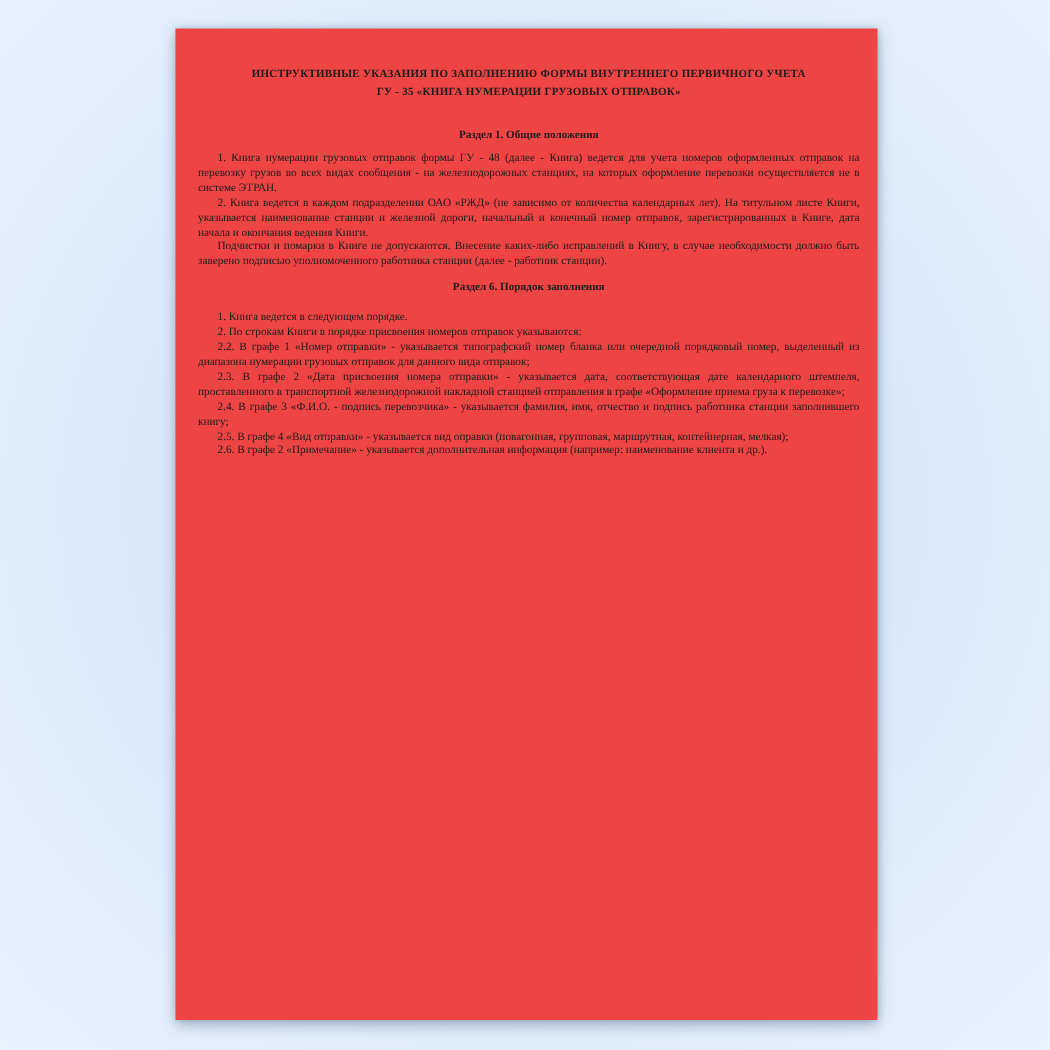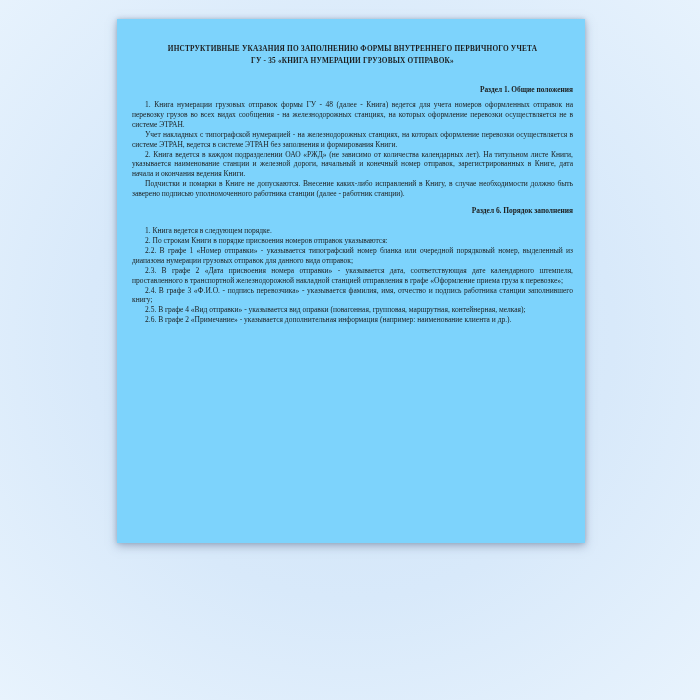--- a/index.html
+++ b/index.html
@@ -13,40 +13,40 @@
     position: relative;
     background:
       radial-gradient(circle at 50% 48%, #d0e4f8 0%, #d8e9fa 52%, #e8f3fd 100%);
     font-family: "Liberation Serif", "DejaVu Serif", serif;
   }
   .paper {
     position: absolute;
     left: 117px;
     top: 19px;
     width: 468px;
-    height: 524px;
-    background: #7dd3fc;
+    height: 661px;
+    background: #ef4444;
     box-shadow:
       0 3px 9px rgba(100, 120, 150, 0.50),
       0 0 4px rgba(100, 120, 150, 0.35);
     box-sizing: border-box;
   }
   .content {
     padding: 24px 12px 0 15px;
     color: #1c1c1c;
   }
   .doc-title {
     text-align: center;
     font-weight: bold;
     font-size: 7.3px;
     line-height: 11.5px;
     letter-spacing: 0.2px;
   }
   .section-heading {
-    text-align: right;
+    text-align: center;
     font-weight: bold;
     font-size: 7.4px;
     line-height: 10px;
   }
   .heading-1 { margin: 19px 0 5px 0; }
   .heading-2 { margin: 7px 0 10px 0; }
   .body-text p {
     margin: 0;
     font-size: 7.5px;
     line-height: 9.9px;
@@ -64,21 +64,20 @@
 
     <div class="doc-title">
       <div>ИНСТРУКТИВНЫЕ УКАЗАНИЯ ПО ЗАПОЛНЕНИЮ ФОРМЫ ВНУТРЕННЕГО ПЕРВИЧНОГО УЧЕТА</div>
       <div>ГУ - 35 «КНИГА НУМЕРАЦИИ ГРУЗОВЫХ ОТПРАВОК»</div>
     </div>
 
     <div>
       <div class="section-heading heading-1">Раздел 1. Общие положения</div>
       <div class="body-text">
         <p>1. Книга нумерации грузовых отправок формы ГУ - 48 (далее - Книга) ведется для учета номеров оформленных отправок на перевозку грузов во всех видах сообщения - на железнодорожных станциях, на которых оформление перевозки осуществляется не в системе ЭТРАН.</p>
-        <p>Учет накладных с типографской нумерацией - на железнодорожных станциях, на которых оформление перевозки осуществляется в системе ЭТРАН, ведется в системе ЭТРАН без заполнения и формирования Книги.</p>
         <p>2. Книга ведется в каждом подразделении ОАО «РЖД» (не зависимо от количества календарных лет). На титульном листе Книги, указывается наименование станции и железной дороги, начальный и конечный номер отправок, зарегистрированных в Книге, дата начала и окончания ведения Книги.</p>
         <p>Подчистки и помарки в Книге не допускаются. Внесение каких-либо исправлений в Книгу, в случае необходимости должно быть заверено подписью уполномоченного работника станции (далее - работник станции).</p>
       </div>
     </div>
 
     <div>
       <div class="section-heading heading-2">Раздел 6. Порядок заполнения</div>
       <div class="body-text">
         <p>1. Книга ведется в следующем порядке.</p>
         <p>2. По строкам Книги в порядке присвоения номеров отправок указываются:</p>

